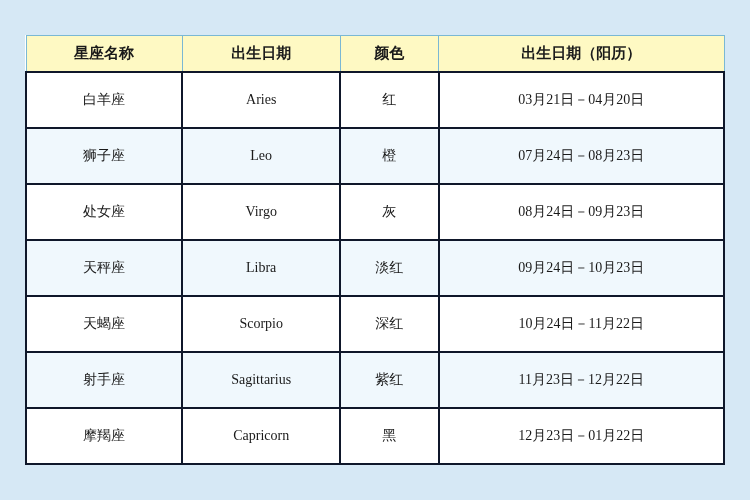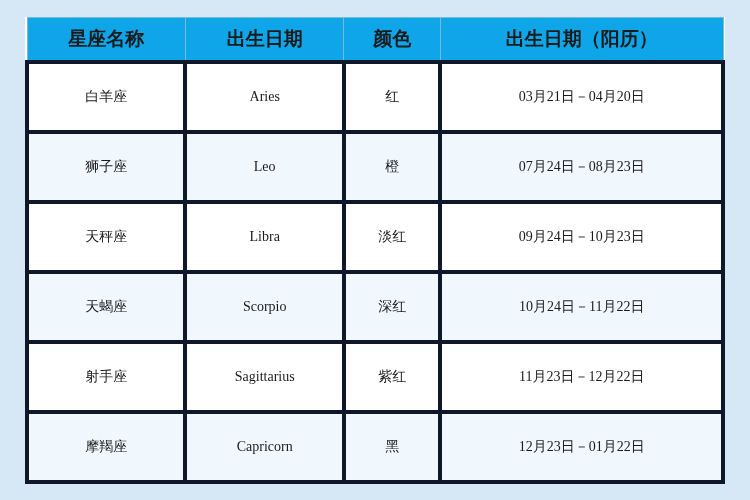--- a/index.html
+++ b/index.html
@@ -25,32 +25,32 @@
       width: 720px;
     }
 
     table {
       width: 100%;
       border-collapse: collapse;
       background-color: #fff;
     }
 
     thead tr th {
-      background-color: #0ea5e9;
+      background-color: #fef9c3;
       border: 1px solid #7ab8d4;
       padding: 8px 10px;
       text-align: center;
       font-weight: bold;
       color: #1a1a1a;
-      font-size: 19px;
+      font-size: 15px;
     }
 
     tbody tr td {
-      border: 4px solid #0f172a;
-      padding: 24px 10px;
+      border: 2px solid #0f172a;
+      padding: 18px 10px;
       text-align: center;
       color: #1a1a1a;
       font-size: 14px;
       background-color: #fff;
     }
 
     tbody tr:nth-child(even) td {
       background-color: #f0f8fd;
     }
   </style>
@@ -74,20 +74,26 @@
           <td>红</td>
           <td>03月21日－04月20日</td>
         </tr>
         <tr>
           <td>狮子座</td>
           <td>Leo</td>
           <td>橙</td>
           <td>07月24日－08月23日</td>
         </tr>
         <tr>
+          <td>处女座</td>
+          <td>Virgo</td>
+          <td>灰</td>
+          <td>08月24日－09月23日</td>
+        </tr>
+        <tr>
           <td>天秤座</td>
           <td>Libra</td>
           <td>淡红</td>
           <td>09月24日－10月23日</td>
         </tr>
         <tr>
           <td>天蝎座</td>
           <td>Scorpio</td>
           <td>深红</td>
           <td>10月24日－11月22日</td>

